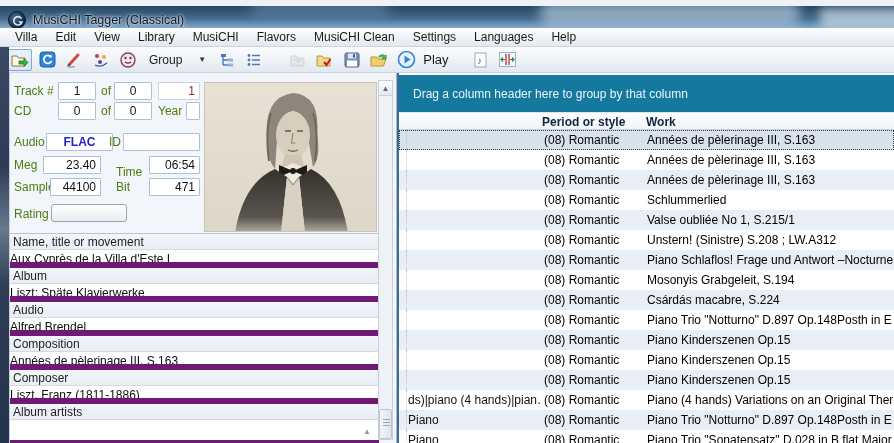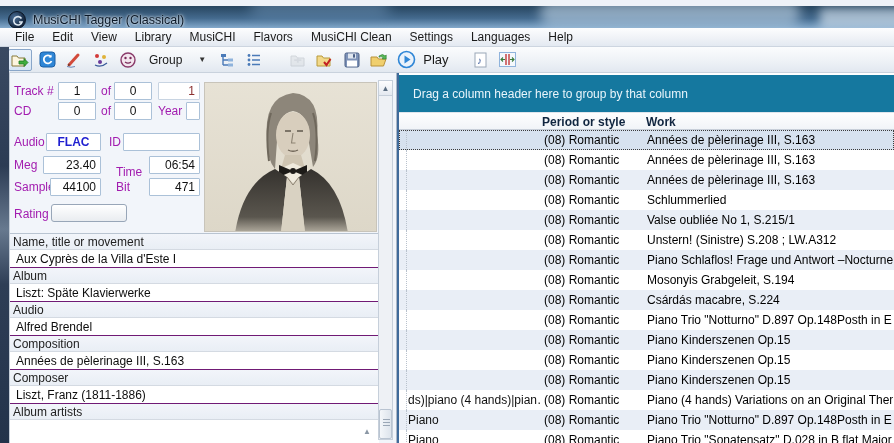--- a/index.html
+++ b/index.html
@@ -65,21 +65,21 @@
   .left-strip{
     position:absolute;left:0;top:47px;width:9px;height:396px;
     background:linear-gradient(180deg,#3a4a62 0%,#2c3c54 30%,#67798f 46%,#2e3e56 60%,#23334b 100%);
   }
 
   
   .left-panel{
     position:absolute;left:9px;top:73px;width:388px;height:370px;
     background:#f2f5fa;border-left:1px solid #c4cdd8;border-right:1px solid #aab6c5;
   }
-  .ti-label{position:absolute;color:#a21caf;white-space:nowrap;}
+  .ti-label{position:absolute;color:#4d7c0f;white-space:nowrap;}
   .ti-box{
     position:absolute;height:18px;background:#fff;border:1px solid #abc1d8;border-radius:1px;
     font-size:12px;line-height:16px;padding:0 4px;color:#111;
   }
   .ti-box.num{text-align:right;}
   .ti-box.center{text-align:center;}
   .flac{color:#1f1fd0;font-weight:bold;text-align:center;}
   .maroon{color:#8c3030;}
   .rating-btn{
     position:absolute;width:76px;height:18px;border:1px solid #98a6b8;border-radius:3px;
@@ -109,22 +109,22 @@
   
   .fields{
     position:absolute;left:0;top:160px;width:369px;height:184px;background:#fff;
     border-top:1px solid #b9c4d1;
   }
   .field-label-row{
     height:16px;line-height:16px;padding-left:3px;background:linear-gradient(180deg,#f2f5fa,#e9eef5);
     border-bottom:1px solid #d4dae2;color:#222;
   }
   .field-value-row{
-    height:18px;line-height:18px;padding-left:6px;background:#fff;color:#0d0d0d;
-    border-bottom:1px solid #701a75;white-space:nowrap;overflow:hidden;position:relative;
+    height:18px;line-height:18px;background:#fff;color:#0d0d0d;
+    border-bottom:6px solid #701a75;white-space:nowrap;overflow:hidden;position:relative;
   }
   .field-value-row.tall{height:26px;}
   .mini-up{
     position:absolute;right:8px;top:3px;font-size:8px;color:#8b97a5;
   }
 
   
   .right-panel{
     position:absolute;left:397px;top:73px;width:497px;height:370px;
     background:#fff;border-left:2px solid #3f6a9a;
@@ -166,21 +166,21 @@
     <div class="glass3"></div>
     <div class="app-icon">
       <svg width="14" height="14" viewBox="0 0 14 14">
         <path d="M10.5 4.5 A4.2 4.2 0 1 0 11 8 L8 8" fill="none" stroke="#dfe9f2" stroke-width="1.6"></path>
       </svg>
     </div>
     <div class="title-text">MusiCHI Tagger (Classical)</div>
   </div>
 
   <div class="menubar">
-      <div class="menu-item">File</div>
+      <div class="menu-item">Villa</div>
       <div class="menu-item">Edit</div>
       <div class="menu-item">View</div>
       <div class="menu-item">Library</div>
       <div class="menu-item">MusiCHI</div>
       <div class="menu-item">Flavors</div>
       <div class="menu-item">MusiCHI Clean</div>
       <div class="menu-item">Settings</div>
       <div class="menu-item">Languages</div>
       <div class="menu-item">Help</div>
     </div>
@@ -332,21 +332,21 @@
     <div class="ti-box num maroon" style="left:148px;top:9px;width:42px;border-color:#c8d4e2;">1</div>
 
     <div class="ti-label" style="left:4px;top:31px;">CD</div>
     <div class="ti-box center" style="left:48px;top:29px;width:38px;">0</div>
     <div class="ti-label" style="left:91px;top:31px;">of</div>
     <div class="ti-box center" style="left:104px;top:29px;width:38px;">0</div>
     <div class="ti-label" style="left:148px;top:31px;">Year</div>
     <div class="ti-box" style="left:176px;top:29px;width:14px;"></div>
 
     <div class="ti-label" style="left:4px;top:62px;text-align:center;">Audio</div>
-    <div class="ti-box flac" style="left:36px;top:60px;width:55px;">FLAC</div>
+    <div class="ti-box flac" style="left:36px;top:60px;width:67px;">FLAC</div>
     <div class="ti-label" style="left:99px;top:62px;">ID</div>
     <div class="ti-box" style="left:113px;top:60px;width:77px;"></div>
 
     <div class="ti-label" style="left:4px;top:85px;">Meg</div>
     <div class="ti-box num" style="left:33px;top:83px;width:58px;">23.40</div>
     <div class="ti-label" style="left:106px;top:85px;margin-top:7px;">Time</div>
     <div class="ti-box num" style="left:139px;top:83px;width:51px;">06:54</div>
 
     <div class="ti-label" style="left:4px;top:107px;">Sample</div>
     <div class="ti-box num" style="left:40px;top:105px;width:51px;">44100</div>

